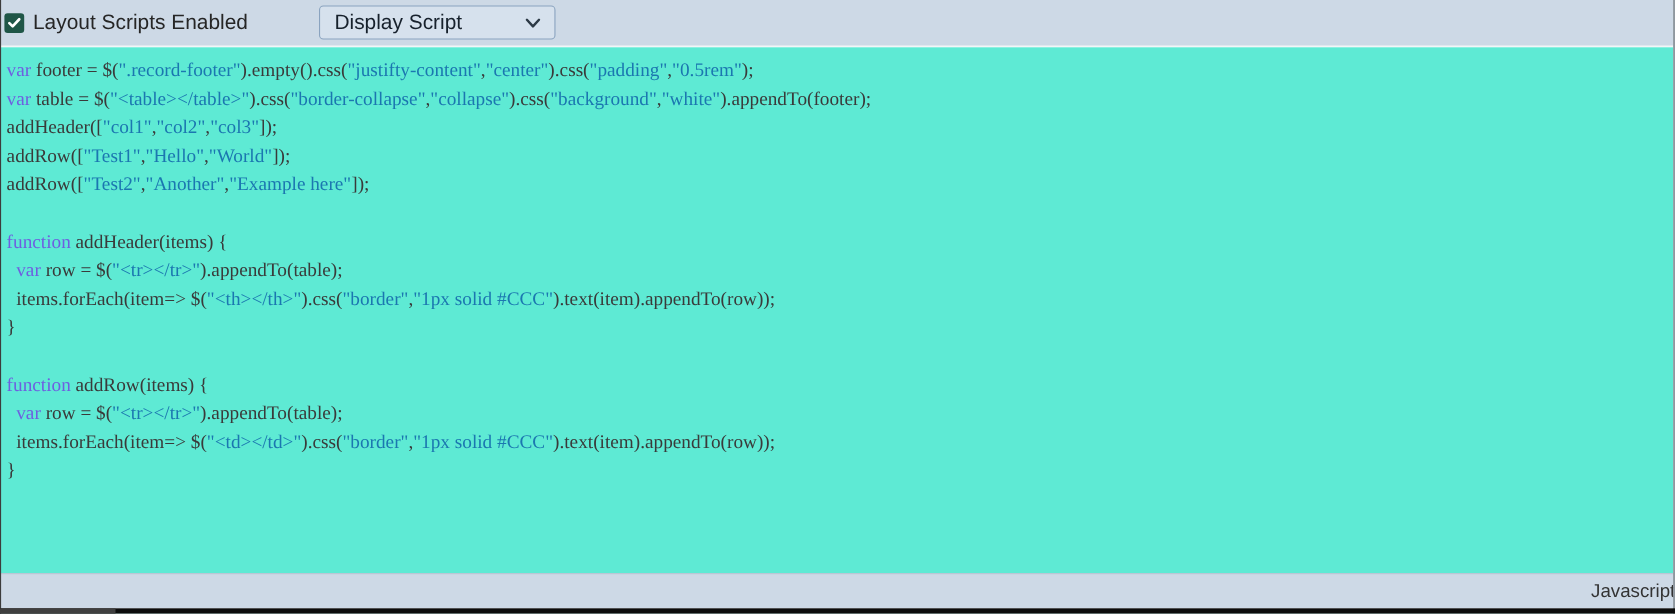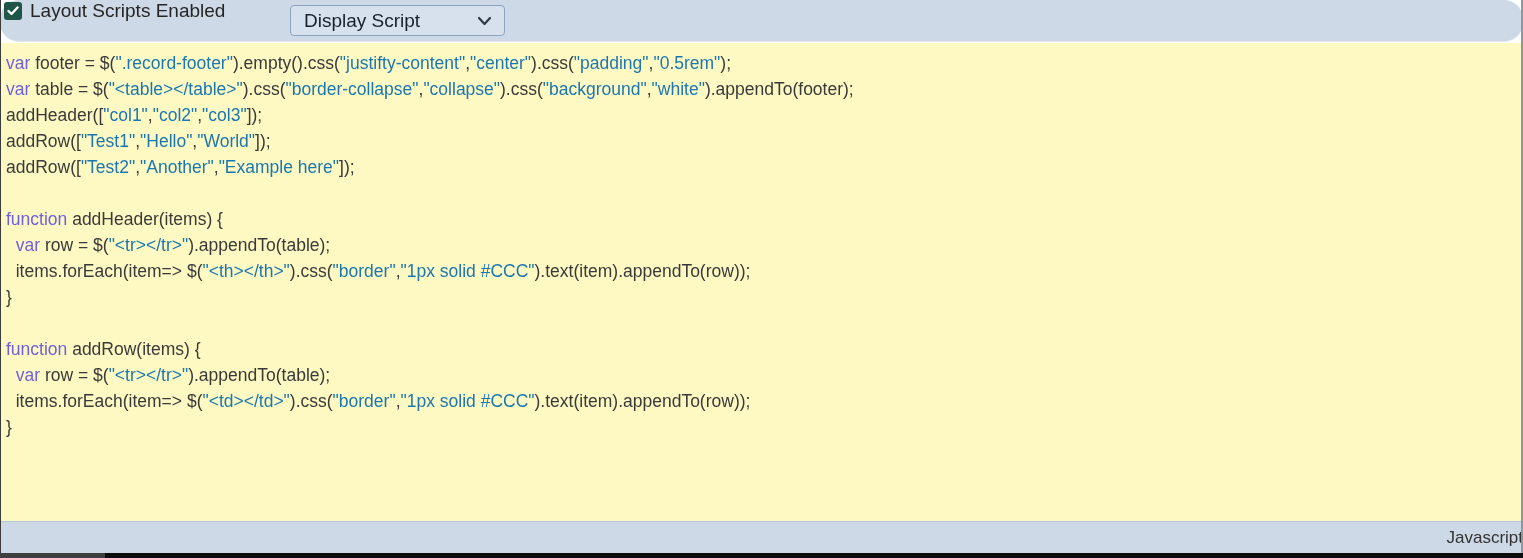--- a/index.html
+++ b/index.html
@@ -10,21 +10,21 @@
     background: #ffffff;
   }
   .frame-left  { position: absolute; left: 0; top: 0; bottom: 0; width: 1px; background: #3c3c3c; z-index: 50; }
   .frame-right { position: absolute; right: 0; top: 0; bottom: 0; width: 2px; background: #8f979e; z-index: 50; }
 
   
   .topbar {
     position: absolute; top: 0; left: 0; right: 0; height: 42px;
     background: #cdd9e6;
     border-bottom: 1px solid #e3e9ef;
-    display: flex; align-items: flex-start; border-radius: 19px;
+    display: flex; align-items: center;
   }
   .checkbox-wrap { display: flex; align-items: center; cursor: default; }
   .checkbox {
     width: 18px; height: 18px; margin-left: 4px; margin-right: 8px;
     background: #1f5647; border-radius: 3px;
     display: inline-flex; align-items: center; justify-content: center;
     flex: 0 0 auto;
   }
   .checkbox svg { display: block; }
   .checkbox-label { font-size: 19px; color: #262626; }
@@ -41,23 +41,23 @@
     outline: none;
   }
   .select-chevron {
     position: absolute; right: 13px; top: 50%; transform: translateY(-50%);
     pointer-events: none; line-height: 0;
   }
 
   
   .code-area {
     position: absolute; top: 43px; left: 0; right: 2px; bottom: 37px;
-    background: #fef9c3;
+    background: #5eead4;
     padding: 7px 0 0 6px;
-    font-family: Liberation Sans, sans-serif;
+    font-family: Liberation Serif, serif;
     font-size: 17.5px;
     line-height: 26px;
     white-space: pre;
     overflow: hidden;
     cursor: text;
   }
   .code-line { min-height: 26px; }
   .tok-p { color: #3a3a3a; }
   .tok-k { color: #6e5fe0; }
   .tok-s { color: #1b77b0; }

